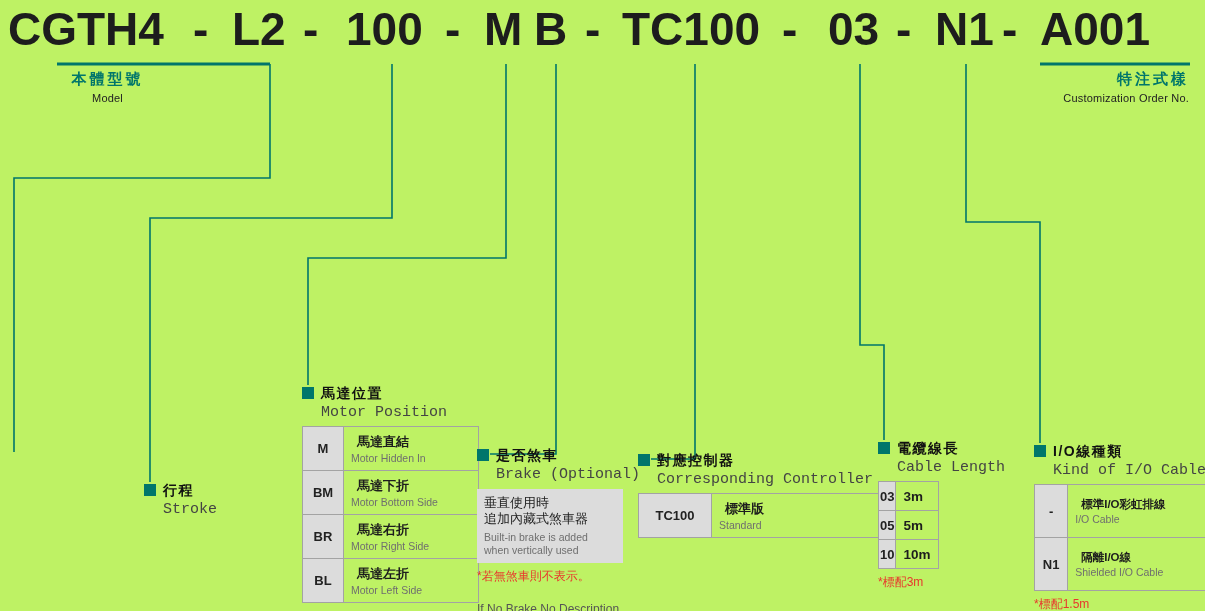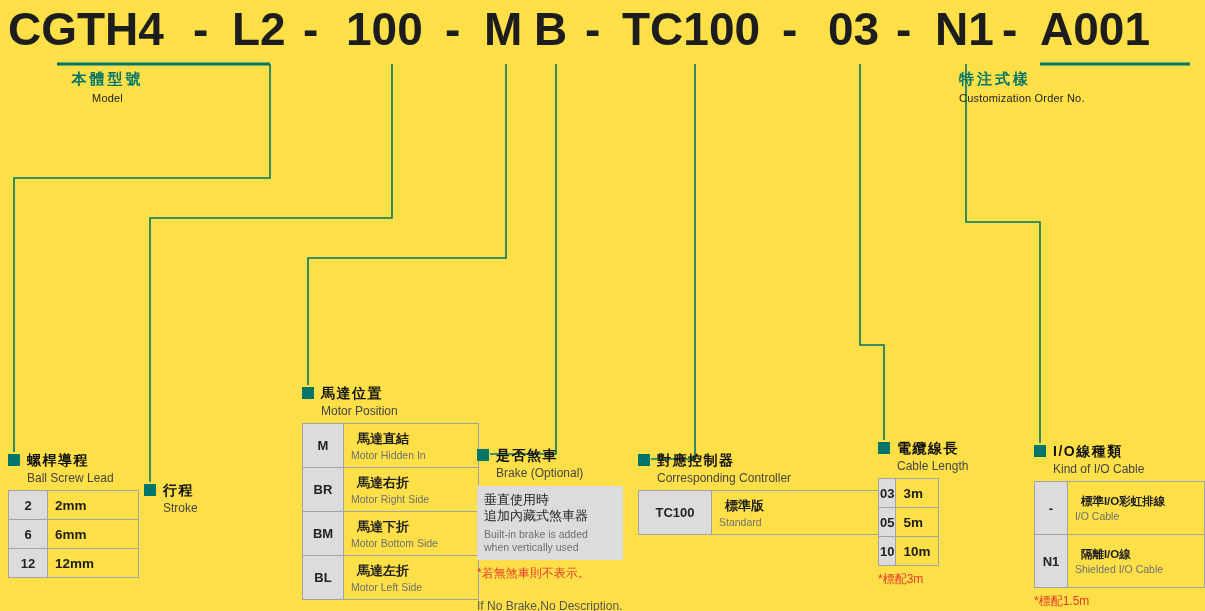--- a/index.html
+++ b/index.html
@@ -1,38 +1,38 @@
 <!DOCTYPE html>
 <html><head>
 <meta charset="utf-8">
 <style>
   html,body { margin:0; padding:0; background:#ffffff; }
   body { font-family:"Liberation Sans", sans-serif; }
-  .canvas { position:relative; width:1205px; height:611px; background:#fde047; overflow:hidden; }
+  .canvas { position:relative; width:1205px; height:611px; background:#bef264; overflow:hidden; }
 
   
   .lines { position:absolute; left:0; top:0; pointer-events:none; }
 
   
   .model-row { position:absolute; left:0; top:2px; width:100%; height:62px;
                font-weight:700; font-size:46px; color:#1d1d1d; }
   .seg { position:absolute; top:0; white-space:nowrap; }
 
   
   .hgroup-left  { position:absolute; left:50px;  top:70px; width:115px; text-align:center; }
-  .hgroup-right { position:absolute; right:16px; top:70px; width:230px; text-align:left; }
+  .hgroup-right { position:absolute; right:16px; top:70px; width:230px; text-align:right; }
   .hg-zh { font-size:15px; font-weight:700; color:#00766b; letter-spacing:3px; }
   .hg-en { font-size:11px; color:#222; margin-top:3px; letter-spacing:0.2px; }
 
   
   .sec { position:absolute; }
   .sec-head { display:flex; align-items:flex-start; gap:7px; height:17px; }
   .bullet { width:12px; height:12px; background:#00766b; flex:none; margin-top:1px; }
   .sec-zh { font-size:14px; font-weight:700; color:#111; letter-spacing:1.5px; line-height:15px; white-space:nowrap; }
-  .sec-en { font-size:12px; color:#444; margin:1px 0 0 19px; white-space:nowrap; }
+  .sec-en { font-size:15px; color:#444; margin:1px 0 0 19px; white-space:nowrap;font-family:Liberation Mono, monospace; }
 
   table.tbl { border-collapse:collapse; margin-top:5px; }
   .tbl td { border:1px solid #a3a3a3; }
   .tbl td.code { background:#dcdcdc; text-align:center; font-weight:700; font-size:13px; color:#222; }
   .tbl td.val  { font-weight:700; font-size:13.5px; color:#1d1d1d; padding:2px 7px; }
   .tbl td.desc { padding:3px 7px; }
   .tbl .desc .zh { font-size:13px; font-weight:700; color:#1d1d1d; white-space:nowrap;margin-left:6px; }
   .tbl .desc .en { font-size:10.5px; color:#6f6f6f; white-space:nowrap; margin-top:1px; }
   .kv td  { height:24px; }
   .row38 td { height:37px; }
@@ -95,43 +95,20 @@
   <div class="hgroup-left">
     <div class="hg-zh">本體型號</div>
     <div class="hg-en">Model</div>
   </div>
 
   <div class="hgroup-right">
     <div class="hg-zh">特注式樣</div>
     <div class="hg-en">Customization Order No.</div>
   </div>
 
-  <div class="sec" style="left:8px; top:453px;">
-    <div class="sec-head">
-      <span class="bullet"></span>
-      <span class="sec-zh">螺桿導程</span>
-    </div>
-    <div class="sec-en">Ball Screw Lead</div>
-    <table class="tbl kv">
-      <tbody>
-          <tr>
-        <td class="code" style="width:36px">2</td>
-        <td class="val" style="width:76px">2mm</td>
-      </tr>
-      <tr>
-        <td class="code">6</td>
-        <td class="val">6mm</td>
-      </tr>
-      <tr>
-        <td class="code">12</td>
-        <td class="val">12mm</td>
-      </tr>
-    </tbody>
-      </table>
-  </div>
 
   <div class="sec" style="left:144px; top:483px;">
     <div class="sec-head">
       <span class="bullet"></span>
       <span class="sec-zh">行程</span>
     </div>
     <div class="sec-en">Stroke</div>
   </div>
 
   <div class="sec" style="left:302px; top:386px;">
@@ -143,31 +120,31 @@
     <table class="tbl row38">
       <tbody>
           <tr>
         <td class="code" style="width:38px">M</td>
         <td class="desc" style="width:120px">
           <div class="zh">馬達直結</div>
           <div class="en">Motor Hidden In</div>
         </td>
       </tr>
       <tr>
+        <td class="code">BM</td>
+        <td class="desc">
+          <div class="zh">馬達下折</div>
+          <div class="en">Motor Bottom Side</div>
+        </td>
+      </tr>
+      <tr>
         <td class="code">BR</td>
         <td class="desc">
           <div class="zh">馬達右折</div>
           <div class="en">Motor Right Side</div>
-        </td>
-      </tr>
-      <tr>
-        <td class="code">BM</td>
-        <td class="desc">
-          <div class="zh">馬達下折</div>
-          <div class="en">Motor Bottom Side</div>
         </td>
       </tr>
       <tr>
         <td class="code">BL</td>
         <td class="desc">
           <div class="zh">馬達左折</div>
           <div class="en">Motor Left Side</div>
         </td>
       </tr>
     </tbody>

